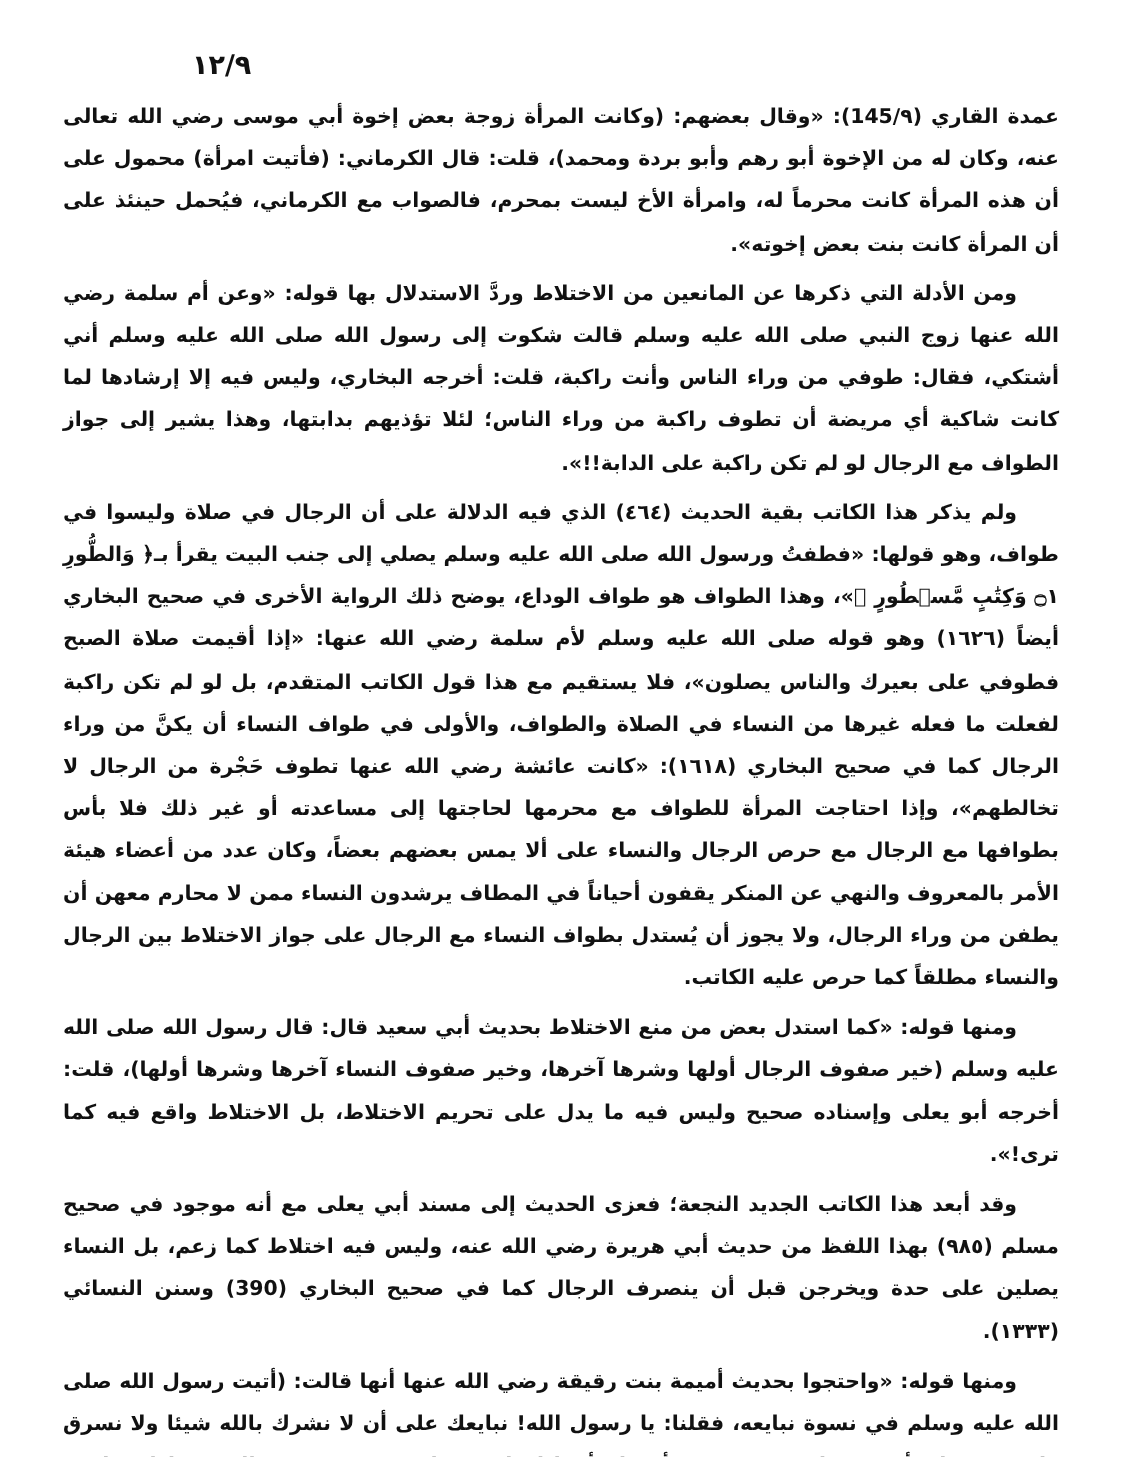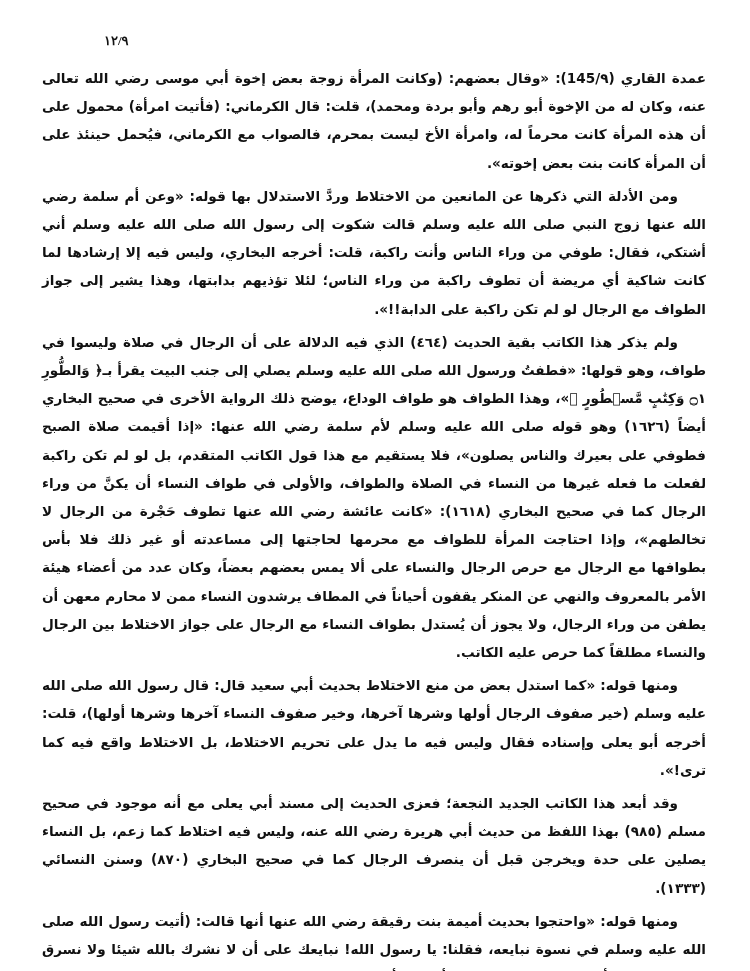--- a/index.html
+++ b/index.html
@@ -10,26 +10,25 @@
   body {
     width: 750px;
     height: 971px;
     overflow: hidden;
     position: relative;
     font-family: "DejaVu Sans", sans-serif;
     color: #111111;
   }
   .page-number {
     position: absolute;
-    left: 104px;
+    left: 128px;
     top: 33px;
-    font-size: 13px;
+    font-size: 18px;
     font-weight: bold;
     direction: rtl;
-    font-family: Liberation Serif, serif;
   }
   .content {
     position: absolute;
     left: 42px;
     right: 44px;
     top: 64px;
     direction: rtl;
     text-align: justify;
     text-align-last: right;
     font-size: 13.6px;
@@ -45,16 +44,16 @@
 </style>
 </head>
 <body>
 
 <div class="page-number">١٢/٩</div>
 
 <div class="content">
   <p class="para">عمدة القاري (145/٩): «وقال بعضهم: (وكانت المرأة زوجة بعض إخوة أبي موسى رضي الله تعالى عنه، وكان له من الإخوة أبو رهم وأبو بردة ومحمد)، قلت: قال الكرماني: (فأتيت امرأة) محمول على أن هذه المرأة كانت محرماً له، وامرأة الأخ ليست بمحرم، فالصواب مع الكرماني، فيُحمل حينئذ على أن المرأة كانت بنت بعض إخوته».</p>
   <p class="para indent">ومن الأدلة التي ذكرها عن المانعين من الاختلاط وردَّ الاستدلال بها قوله: «وعن أم سلمة رضي الله عنها زوج النبي صلى الله عليه وسلم قالت شكوت إلى رسول الله صلى الله عليه وسلم أني أشتكي، فقال: طوفي من وراء الناس وأنت راكبة، قلت: أخرجه البخاري، وليس فيه إلا إرشادها لما كانت شاكية أي مريضة أن تطوف راكبة من وراء الناس؛ لئلا تؤذيهم بدابتها، وهذا يشير إلى جواز الطواف مع الرجال لو لم تكن راكبة على الدابة!!».</p>
   <p class="para indent">ولم يذكر هذا الكاتب بقية الحديث (٤٦٤) الذي فيه الدلالة على أن الرجال في صلاة وليسوا في طواف، وهو قولها: «فطفتُ ورسول الله صلى الله عليه وسلم يصلي إلى جنب البيت يقرأ بـ﴿ وَالطُّورِ ۝١ وَكِتَٰبٍ مَّسۡطُورٍ ﴾»، وهذا الطواف هو طواف الوداع، يوضح ذلك الرواية الأخرى في صحيح البخاري أيضاً (١٦٢٦) وهو قوله صلى الله عليه وسلم لأم سلمة رضي الله عنها: «إذا أقيمت صلاة الصبح فطوفي على بعيرك والناس يصلون»، فلا يستقيم مع هذا قول الكاتب المتقدم، بل لو لم تكن راكبة لفعلت ما فعله غيرها من النساء في الصلاة والطواف، والأولى في طواف النساء أن يكنَّ من وراء الرجال كما في صحيح البخاري (١٦١٨): «كانت عائشة رضي الله عنها تطوف حَجْرة من الرجال لا تخالطهم»، وإذا احتاجت المرأة للطواف مع محرمها لحاجتها إلى مساعدته أو غير ذلك فلا بأس بطوافها مع الرجال مع حرص الرجال والنساء على ألا يمس بعضهم بعضاً، وكان عدد من أعضاء هيئة الأمر بالمعروف والنهي عن المنكر يقفون أحياناً في المطاف يرشدون النساء ممن لا محارم معهن أن يطفن من وراء الرجال، ولا يجوز أن يُستدل بطواف النساء مع الرجال على جواز الاختلاط بين الرجال والنساء مطلقاً كما حرص عليه الكاتب.</p>
-  <p class="para indent">ومنها قوله: «كما استدل بعض من منع الاختلاط بحديث أبي سعيد قال: قال رسول الله صلى الله عليه وسلم (خير صفوف الرجال أولها وشرها آخرها، وخير صفوف النساء آخرها وشرها أولها)، قلت: أخرجه أبو يعلى وإسناده فقال وليس فيه ما يدل على تحريم الاختلاط، بل الاختلاط واقع فيه كما ترى!».</p>
-  <p class="para indent">وقد أبعد هذا الكاتب الجديد النجعة؛ فعزى الحديث إلى مسند أبي يعلى مع أنه موجود في صحيح مسلم (٩٨٥) بهذا اللفظ من حديث أبي هريرة رضي الله عنه، وليس فيه اختلاط كما زعم، بل النساء يصلين على حدة ويخرجن قبل أن ينصرف الرجال كما في صحيح البخاري (٨٧٠) وسنن النسائي (١٣٣٣).</p>
+  <p class="para indent">ومنها قوله: «كما استدل بعض من منع الاختلاط بحديث أبي سعيد قال: قال رسول الله صلى الله عليه وسلم (خير صفوف الرجال أولها وشرها آخرها، وخير صفوف النساء آخرها وشرها أولها)، قلت: أخرجه أبو يعلى وإسناده صحيح وليس فيه ما يدل على تحريم الاختلاط، بل الاختلاط واقع فيه كما ترى!».</p>
+  <p class="para indent">وقد أبعد هذا الكاتب الجديد النجعة؛ فعزى الحديث إلى مسند أبي يعلى مع أنه موجود في صحيح مسلم (٩٨٥) بهذا اللفظ من حديث أبي هريرة رضي الله عنه، وليس فيه اختلاط كما زعم، بل النساء يصلين على حدة ويخرجن قبل أن ينصرف الرجال كما في صحيح البخاري (390) وسنن النسائي (١٣٣٣).</p>
   <p class="para indent">ومنها قوله: «واحتجوا بحديث أميمة بنت رقيقة رضي الله عنها أنها قالت: (أتيت رسول الله صلى الله عليه وسلم في نسوة نبايعه، فقلنا: يا رسول الله! نبايعك على أن لا نشرك بالله شيئا ولا نسرق ولا نزني ولا نأتي ببهتان نفتريه بين أيدينا وأرجلنا ولا نعصيك في معروف، قال: فيما استطعتن وأطقتن، قالت: فقلنا: الله</p>
 </div>
 
 </body></html>

